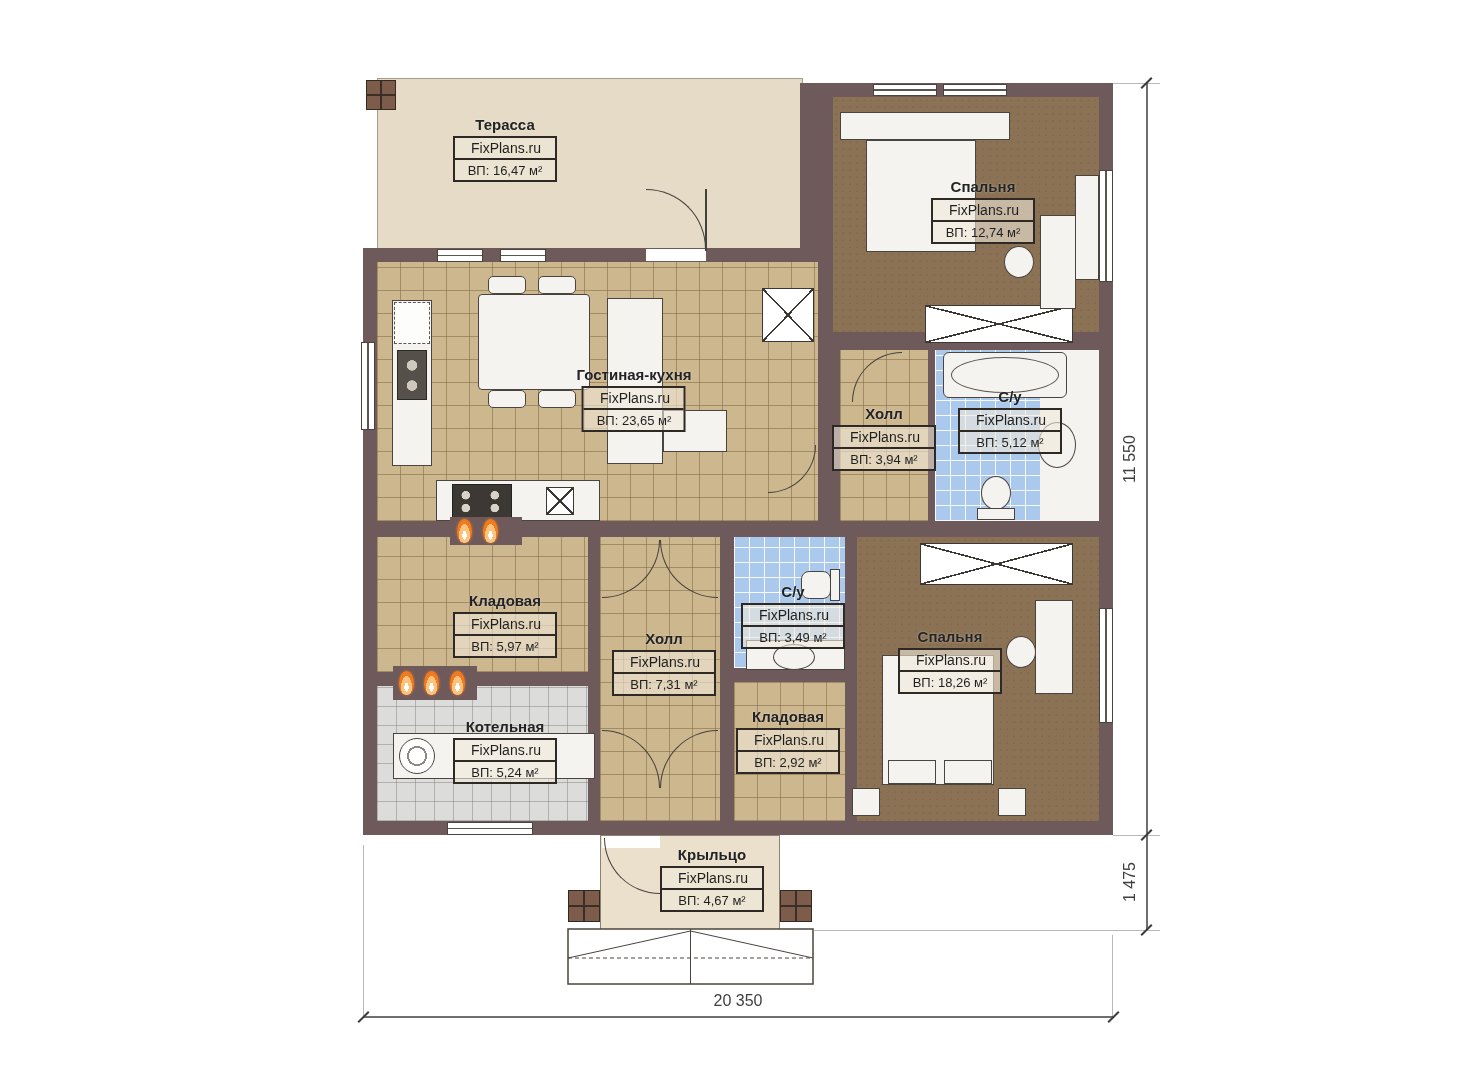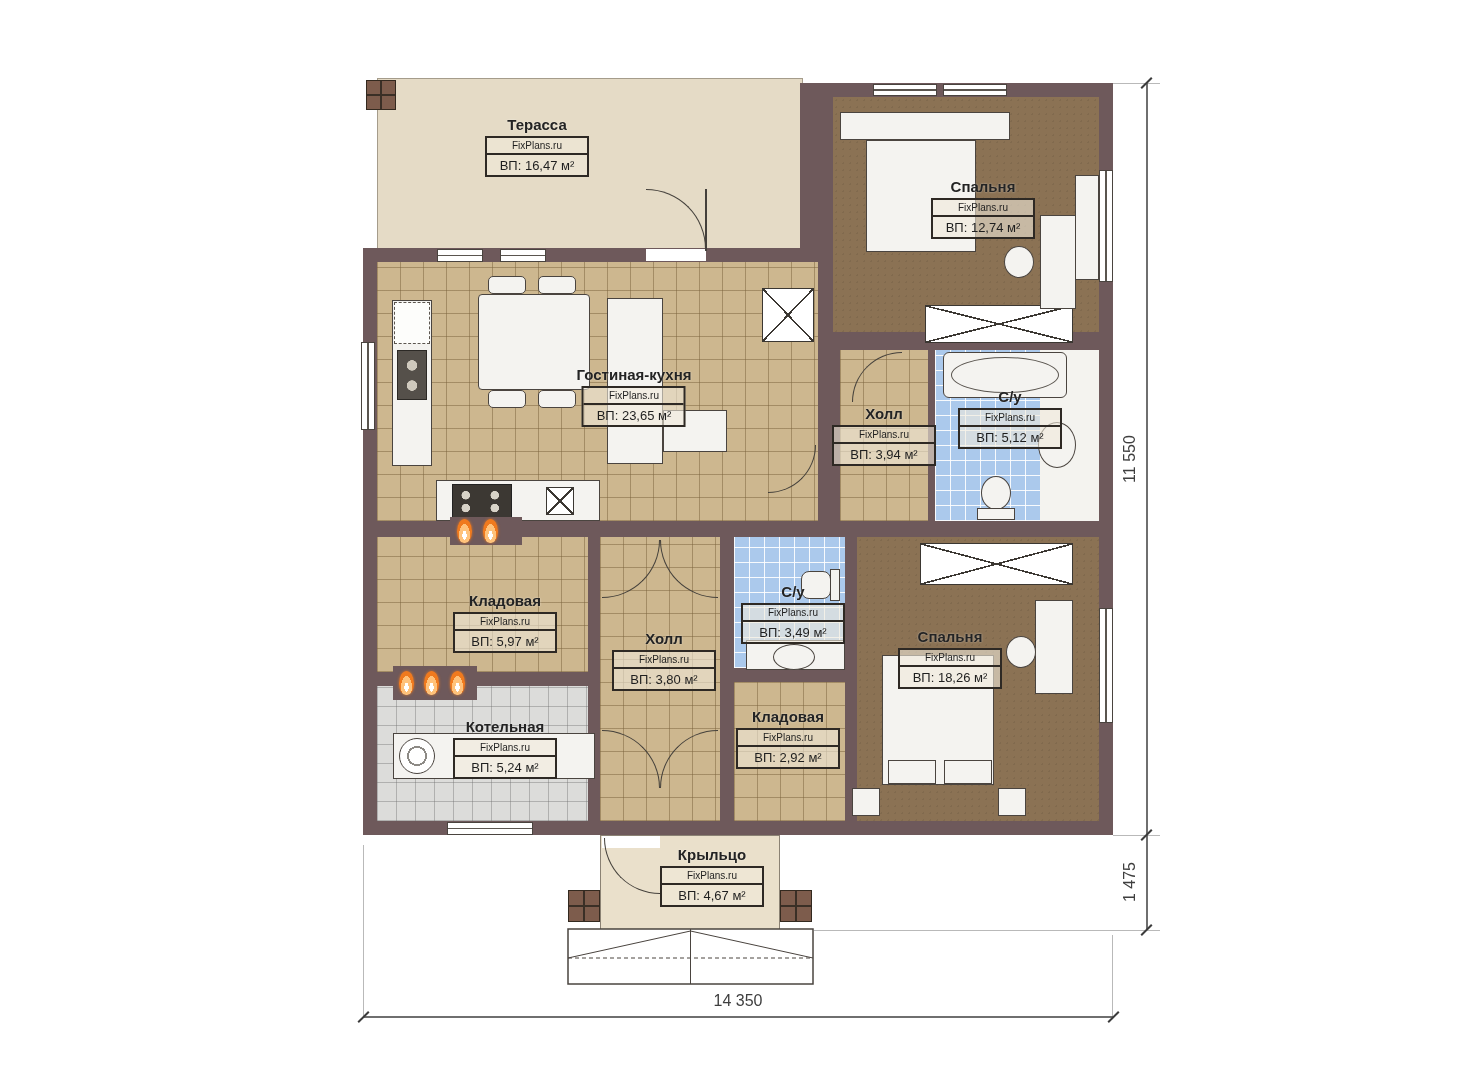--- a/index.html
+++ b/index.html
@@ -59,21 +59,21 @@
   .arc{position:absolute;box-sizing:border-box;border:0 solid var(--line,#44403b);}
   .arc-tl{border-top-width:1.6px;border-left-width:1.6px;border-top-left-radius:100% 100%;}
   .arc-tr{border-top-width:1.6px;border-right-width:1.6px;border-top-right-radius:100% 100%;}
   .arc-bl{border-bottom-width:1.6px;border-left-width:1.6px;border-bottom-left-radius:100% 100%;}
   .arc-br{border-bottom-width:1.6px;border-right-width:1.6px;border-bottom-right-radius:100% 100%;}
   
   .rlabel{position:absolute;transform:translateX(-50%);text-align:center;z-index:10;}
   .rname{font-size:15px;font-weight:bold;color:#232323;margin-bottom:3px;white-space:nowrap;
          text-shadow:0 0 2px rgba(255,255,255,.55);}
   .rbox{width:100px;border:2px solid #2e2924;background:rgba(240,233,219,.6);margin:0 auto;}
-  .rwm{font-size:10px;color:#1f1f1f;padding:2px 16px;border-bottom:2px solid #2e2924;white-space:nowrap;}
+  .rwm{font-size:14px;color:#1f1f1f;padding:2px 16px;border-bottom:2px solid #2e2924;white-space:nowrap;}
   .rarea{font-size:13px;color:#1f1f1f;padding:2.5px 4px;white-space:nowrap;}
   
   .dimlv{position:absolute;width:1.5px;background:#6f6f6f;}
   .dimlh{position:absolute;height:1.5px;background:#6f6f6f;}
   .ext{position:absolute;background:#b9b9b9;}
   .tick{position:absolute;width:15px;height:2px;background:#3c3c3c;transform:rotate(-45deg);}
   .dimtext{position:absolute;font-size:16px;color:#3f3f3f;text-align:center;white-space:nowrap;}
   .dimtext-v{transform:rotate(-90deg);}
 </style>
 </head>
@@ -186,21 +186,21 @@
   <div class="arc arc-bl" style="left:604px;top:838px;width:56px;height:56px;"></div>
 
   <svg class="abs" style="left:567px;top:928px;" width="247" height="57" viewBox="0 0 247 57">
     <rect x="1" y="1" width="245" height="55" fill="#ffffff" stroke="#4a443f" stroke-width="1.5"></rect>
     <line x1="1" y1="30" x2="246" y2="30" stroke="#4a443f" stroke-width="1" stroke-dasharray="4 3"></line>
     <line x1="123.5" y1="1" x2="123.5" y2="56" stroke="#4a443f" stroke-width="1"></line>
     <line x1="1" y1="30" x2="123.5" y2="3" stroke="#4a443f" stroke-width="1"></line>
     <line x1="246" y1="30" x2="123.5" y2="3" stroke="#4a443f" stroke-width="1"></line>
   </svg>
 
-  <div class="rlabel" style="left:505px;top:116px;margin-left:32px;">
+  <div class="rlabel" style="left:505px;top:116px;">
     <div class="rname">Терасса</div>
     <div class="rbox">
       <div class="rwm">FixPlans.ru</div>
       <div class="rarea">ВП: 16,47 м²</div>
     </div>
   </div>
   <div class="rlabel" style="left:983px;top:178px;">
     <div class="rname">Спальня</div>
     <div class="rbox">
       <div class="rwm">FixPlans.ru</div>
@@ -232,21 +232,21 @@
     <div class="rname">Кладовая</div>
     <div class="rbox">
       <div class="rwm">FixPlans.ru</div>
       <div class="rarea">ВП: 5,97 м²</div>
     </div>
   </div>
   <div class="rlabel" style="left:664px;top:630px;">
     <div class="rname">Холл</div>
     <div class="rbox">
       <div class="rwm">FixPlans.ru</div>
-      <div class="rarea">ВП: 3,80 м²</div>
+      <div class="rarea">ВП: 7,31 м²</div>
     </div>
   </div>
   <div class="rlabel" style="left:793px;top:583px;">
     <div class="rname">С/у</div>
     <div class="rbox">
       <div class="rwm">FixPlans.ru</div>
       <div class="rarea">ВП: 3,49 м²</div>
     </div>
   </div>
   <div class="rlabel" style="left:950px;top:628px;">
@@ -285,15 +285,15 @@
   <div class="tick" style="left:1139px;top:82px;"></div>
   <div class="tick" style="left:1139px;top:834px;"></div>
   <div class="tick" style="left:1139px;top:929px;"></div>
   <div class="dimtext dimtext-v" style="left:1090px;top:450px;width:80px;">11 550</div>
   <div class="dimtext dimtext-v" style="left:1090px;top:873px;width:80px;">1 475</div>
   <div class="ext" style="left:363px;top:845px;width:1px;height:172px;"></div>
   <div class="ext" style="left:1112px;top:935px;width:1px;height:82px;"></div>
   <div class="dimlh" style="left:363px;top:1016px;width:750px;"></div>
   <div class="tick" style="left:356px;top:1016px;"></div>
   <div class="tick" style="left:1106px;top:1016px;"></div>
-  <div class="dimtext" style="left:688px;top:992px;width:100px;">14 350</div>
+  <div class="dimtext" style="left:688px;top:992px;width:100px;">20 350</div>
 
 </div>
 
 </body></html>

